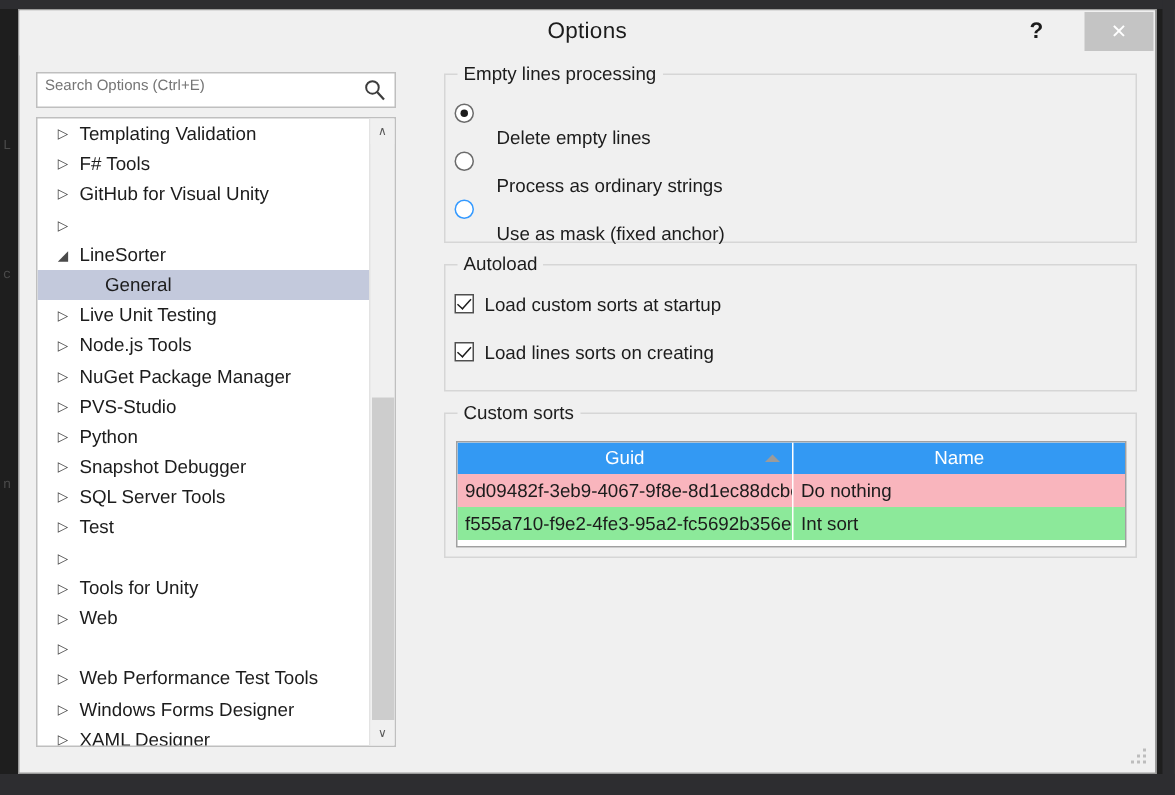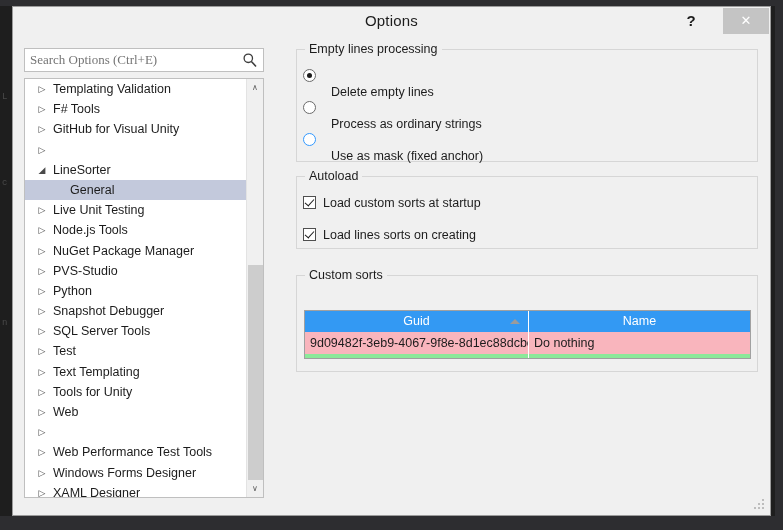--- a/index.html
+++ b/index.html
@@ -115,22 +115,22 @@
     box-sizing: border-box;
   }
   #search-input {
     position: absolute;
     left: 5px;
     top: 3px;
     width: 200px;
     border: none;
     outline: none;
     background: transparent;
-    font-family: Liberation Serif, serif;
-    font-size: 13px;
+    font-family: Liberation Sans, sans-serif;
+    font-size: 10px;
     color: #6e6e6e;
     padding: 0;
   }
   #search-icon {
     position: absolute;
     right: 5px;
     top: 3px;
     width: 16px;
     height: 16px;
   }
@@ -237,21 +237,21 @@
     top: -8px;
     left: 8px;
     background: #f0f0f0;
     padding: 0 4px;
     font-size: 12.5px;
     color: #1c1c1c;
     white-space: nowrap;
   }
 
   #gb-empty-lines { left: 12px; top: 12px; width: 462px; height: 113px; }
-  #gb-autoload   { left: 12px; top: 139px; width: 462px; height: 73px; }
+  #gb-autoload   { left: 12px; top: 139px; width: 462px; height: 85px; }
   #gb-customsorts{ left: 12px; top: 238px; width: 462px; height: 97px; }
 
   
   .radio-row {
     position: absolute;
     left: 6px;
     height: 20px;
     line-height: 20px;
     font-size: 12.5px;
     color: #1c1c1c;
@@ -316,26 +316,25 @@
     transform: rotate(42deg);
   }
   .check-label { position: absolute; left: 20px; top: 0; }
 
   
   #grid {
     position: absolute;
     left: 7px;
     top: 18px;
     width: 447px;
-    height: 49px;
+    height: 71px;
     border: 1px solid #a0a0a0;
     background: #ffffff;
     box-sizing: border-box;
     overflow: hidden;
-    margin-top: 16px;
   }
   .grid-header {
     display: flex;
     height: 21px;
     background: #3399f3;
   }
   .grid-header .hcell {
     position: relative;
     color: #ffffff;
     font-size: 12.5px;
@@ -469,21 +468,20 @@
           <div class="tree-row">
             <span class="glyph">▷</span>
             <span class="tlabel">SQL Server Tools</span>
           </div>
           <div class="tree-row">
             <span class="glyph">▷</span>
             <span class="tlabel">Test</span>
           </div>
           <div class="tree-row">
             <span class="glyph">▷</span>
-            <span class="tlabel">Text Templating</span>
           </div>
           <div class="tree-row">
             <span class="glyph">▷</span>
             <span class="tlabel">Tools for Unity</span>
           </div>
           <div class="tree-row">
             <span class="glyph">▷</span>
             <span class="tlabel">Web</span>
           </div>
           <div class="tree-row">

